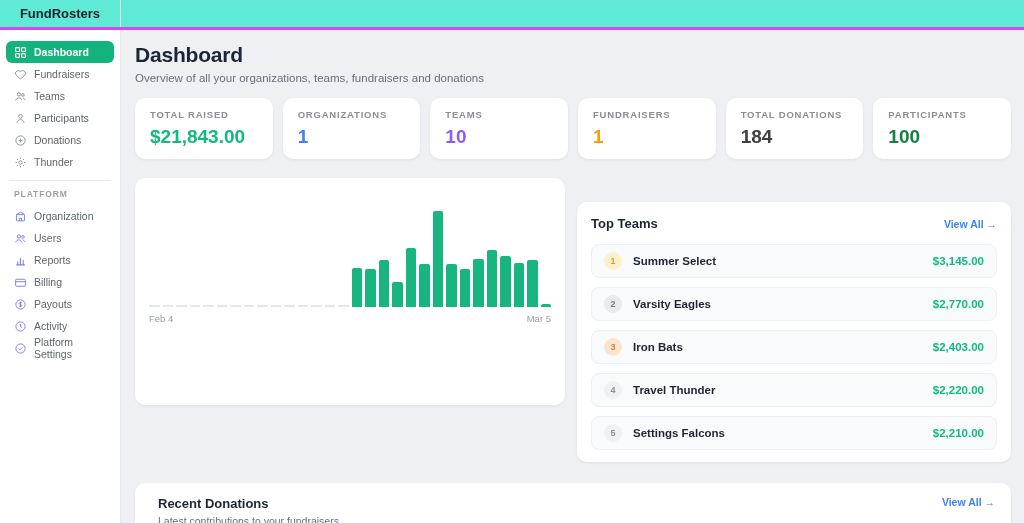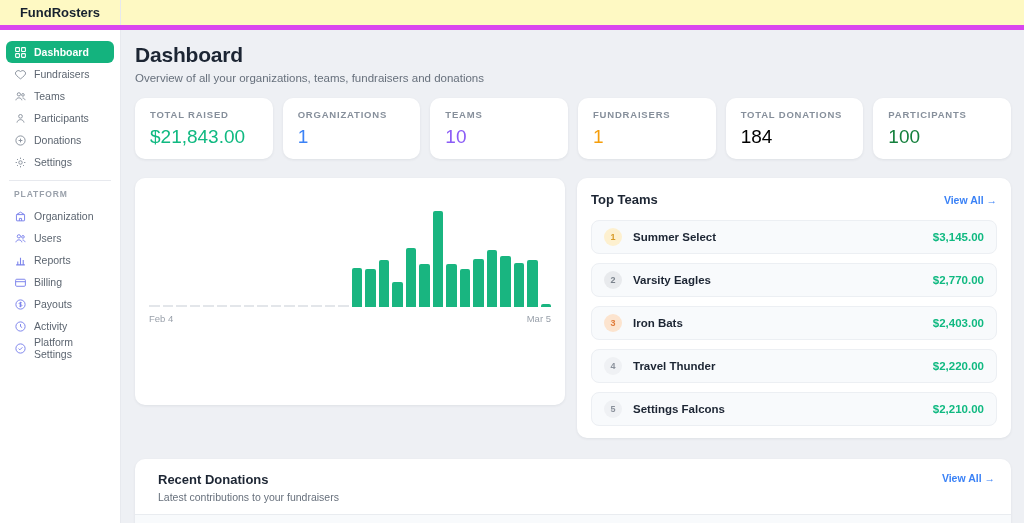--- a/index.html
+++ b/index.html
@@ -1,20 +1,20 @@
 <!DOCTYPE html>
 <html><head>
 <meta charset="utf-8">
 <style>
   * { margin:0; padding:0; box-sizing:border-box; }
   html,body { width:1024px; height:523px; overflow:hidden; }
   body { font-family:"Liberation Sans","DejaVu Sans",sans-serif; background:#eef0f4; color:#1c2533; }
 
   
-  .topbar { height:30px; background:#fef9c3; border-bottom:5px solid #d946ef; display:flex; }
+  .topbar { height:30px; background:#5eead4; border-bottom:3px solid #d946ef; display:flex; }
   .topbar-logo { width:121px; border-right:1px solid #e7e9ee; display:flex; align-items:center; justify-content:center; }
   .logo-text { font-size:13px; font-weight:700; color:#16202e; }
 
   
   .layout { display:flex; height:493px; }
   .sidebar { width:121px; background:#fff; border-right:1px solid #e7e9ee; padding:11px 6px 0; flex-shrink:0; }
   .nav-item { display:flex; align-items:center; gap:7px; padding:4px 8px; height:22px; border-radius:6px; color:#5c6570; font-size:10.5px; margin-bottom:0; cursor:pointer; }
   .nav-item .ic { display:flex; color:#8b939e; }
   .nav-item svg { width:13px; height:13px; }
   .nav-item.active { background:#14b37e; color:#fff; font-weight:700; }
@@ -24,33 +24,33 @@
   .platform .nav-item .ic { color:#7b83eb; }
 
   
   .main { flex:1; padding:13px 13px 0 14px; overflow:hidden; }
   .page-title { font-size:21px; font-weight:800; color:#1c2533; letter-spacing:-.2px; }
   .page-subtitle { font-size:11.5px; color:#67707c; margin:5px 0 14px; }
 
   .stats-row { display:flex; gap:10px; margin-bottom:19px; }
   .stat-card { flex:1; background:#fff; border-radius:10px; padding:11px 15px; box-shadow:0 1px 3px rgba(16,24,40,.07); }
   .stat-label { font-size:9.5px; letter-spacing:.8px; color:#868f9b; font-weight:700; margin-bottom:6px; }
-  .stat-value { font-size:19px; font-weight:400; }
+  .stat-value { font-size:19px; font-weight:700; }
 
   .mid-row { display:flex; gap:12px; align-items:flex-start; margin-bottom:21px; }
   .card { background:#fff; border-radius:10px; box-shadow:0 1px 3px rgba(16,24,40,.07); }
   .chart-card { width:430px; height:227px; padding:17px 14px 12px; flex-shrink:0; }
   .card-title { font-size:13px; font-weight:800; color:#1c2533; }
   .chart-plot { height:96px; margin-top:16px; display:flex; align-items:flex-end; gap:3px; }
   .chart-slot { flex:1; display:flex; align-items:flex-end; }
   .chart-slot .bar { width:100%; border-radius:2px 2px 0 0; }
   .chart-slot .dash { width:100%; height:2px; background:#e3e6ea; }
   .chart-xlabels { display:flex; justify-content:space-between; font-size:9.5px; color:#9aa1ab; margin-top:6px; }
 
-  .teams-card { flex:1; padding:14px 14px 3px; }
+  .teams-card { flex:1; padding:14px 14px 3px;margin-top:24px; }
   .panel-header { display:flex; justify-content:space-between; align-items:center; margin-bottom:13px; }
   .view-all { font-size:10.5px; color:#3b82f6; font-weight:700; cursor:pointer; }
   .team-row { display:flex; align-items:center; background:#f8fafc; border:1px solid #eceff3; border-radius:8px; padding:7px 12px; margin-bottom:9px; }
   .rank-badge { width:18px; height:18px; border-radius:50%; display:flex; align-items:center; justify-content:center; font-size:9px; font-weight:700; margin-right:11px; flex-shrink:0; }
   .team-name { font-size:11.5px; font-weight:700; color:#1c2533; flex:1; }
   .team-amount { font-size:11.5px; font-weight:800; color:#10b981; }
 
   .donations-card { border-radius:10px 10px 0 0; }
   .don-header { display:flex; justify-content:space-between; align-items:flex-start; padding:13px 16px 11px;margin-left:7px; }
   .don-subtitle { font-size:10.5px; color:#67707c; margin-top:4px; }
@@ -120,21 +120,21 @@
       </span>
       <span>Donations</span>
     </div>
     <div class="nav-item">
       <span class="ic">
         <svg viewBox="0 0 24 24" fill="none" stroke="currentColor" stroke-width="1.8">
             <circle cx="12" cy="12" r="3.2"></circle>
             <path d="M12 3v2.5M12 18.5V21M3 12h2.5M18.5 12H21M5.6 5.6l1.8 1.8M16.6 16.6l1.8 1.8M18.4 5.6l-1.8 1.8M7.4 16.6l-1.8 1.8"></path>
           </svg>
       </span>
-      <span>Settings</span>
+      <span>Thunder</span>
     </div>
 
     <div class="sb-divider"></div>
     <div class="section-label">PLATFORM</div>
 
     <div class="platform">
       <div class="nav-item">
         <span class="ic">
           <svg viewBox="0 0 24 24" fill="none" stroke="currentColor" stroke-width="1.8">
               <rect x="4.5" y="8.5" width="15" height="11.5" rx="1"></rect>
@@ -217,21 +217,21 @@
       <div class="stat-card">
         <div class="stat-label">TEAMS</div>
         <div class="stat-value" style="color: rgb(139, 92, 246);">10</div>
       </div>
       <div class="stat-card">
         <div class="stat-label">FUNDRAISERS</div>
         <div class="stat-value" style="color: rgb(245, 158, 11);">1</div>
       </div>
       <div class="stat-card">
         <div class="stat-label">TOTAL DONATIONS</div>
-        <div class="stat-value" style="color: #000000;">184</div>
+        <div class="stat-value" style="color: #404040;">184</div>
       </div>
       <div class="stat-card">
         <div class="stat-label">PARTICIPANTS</div>
         <div class="stat-value" style="color: #15803d;">100</div>
       </div>
     </div>
 
     <div class="mid-row">
       <div class="card chart-card">
         <div class="chart-plot" id="chart-bars">

